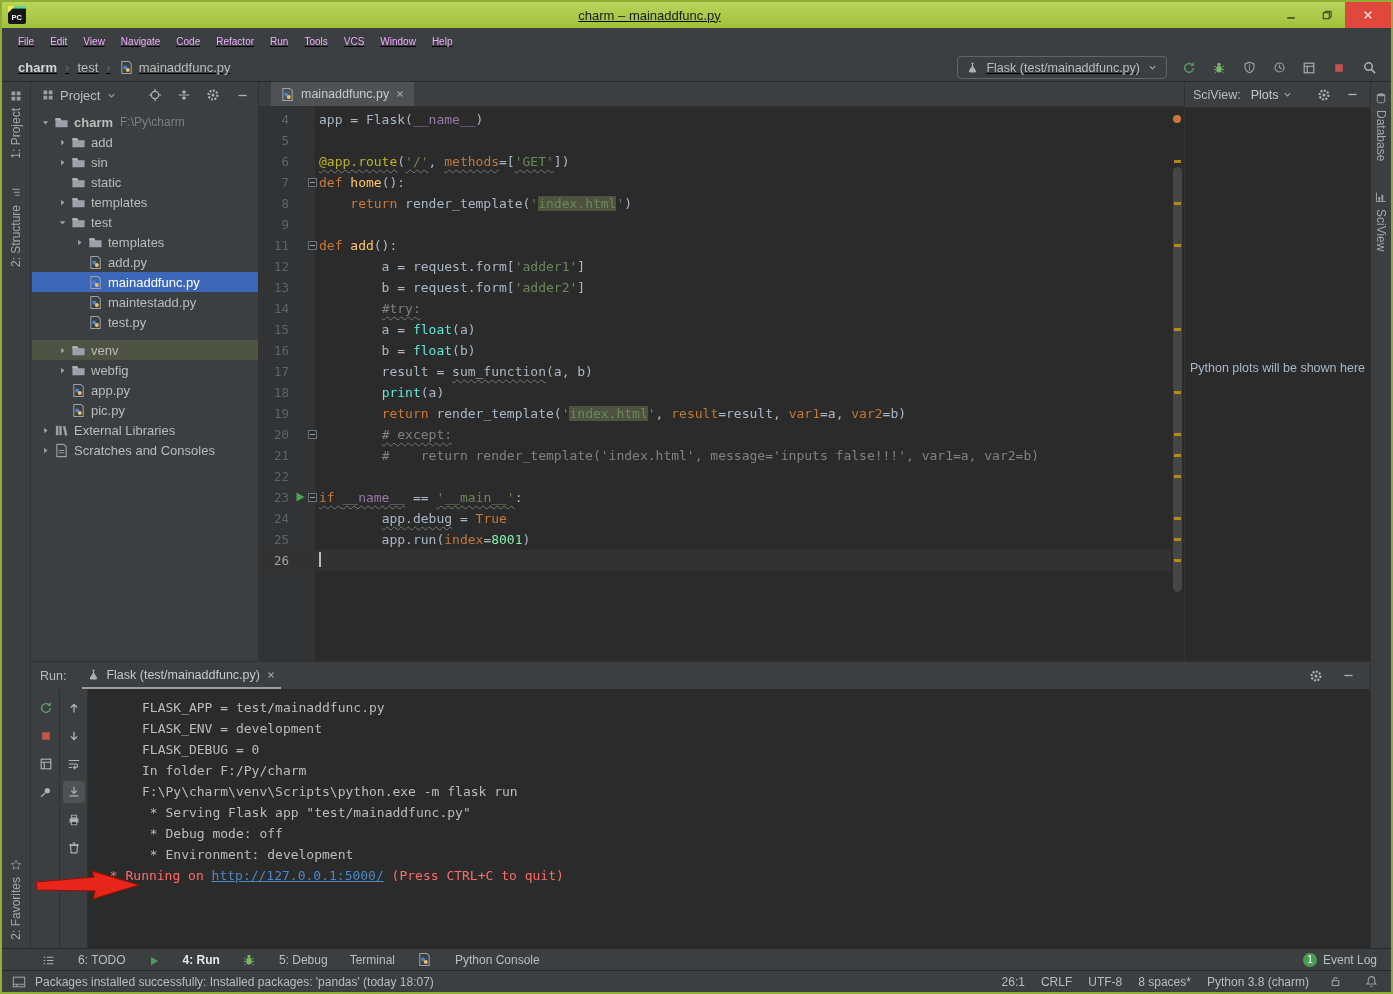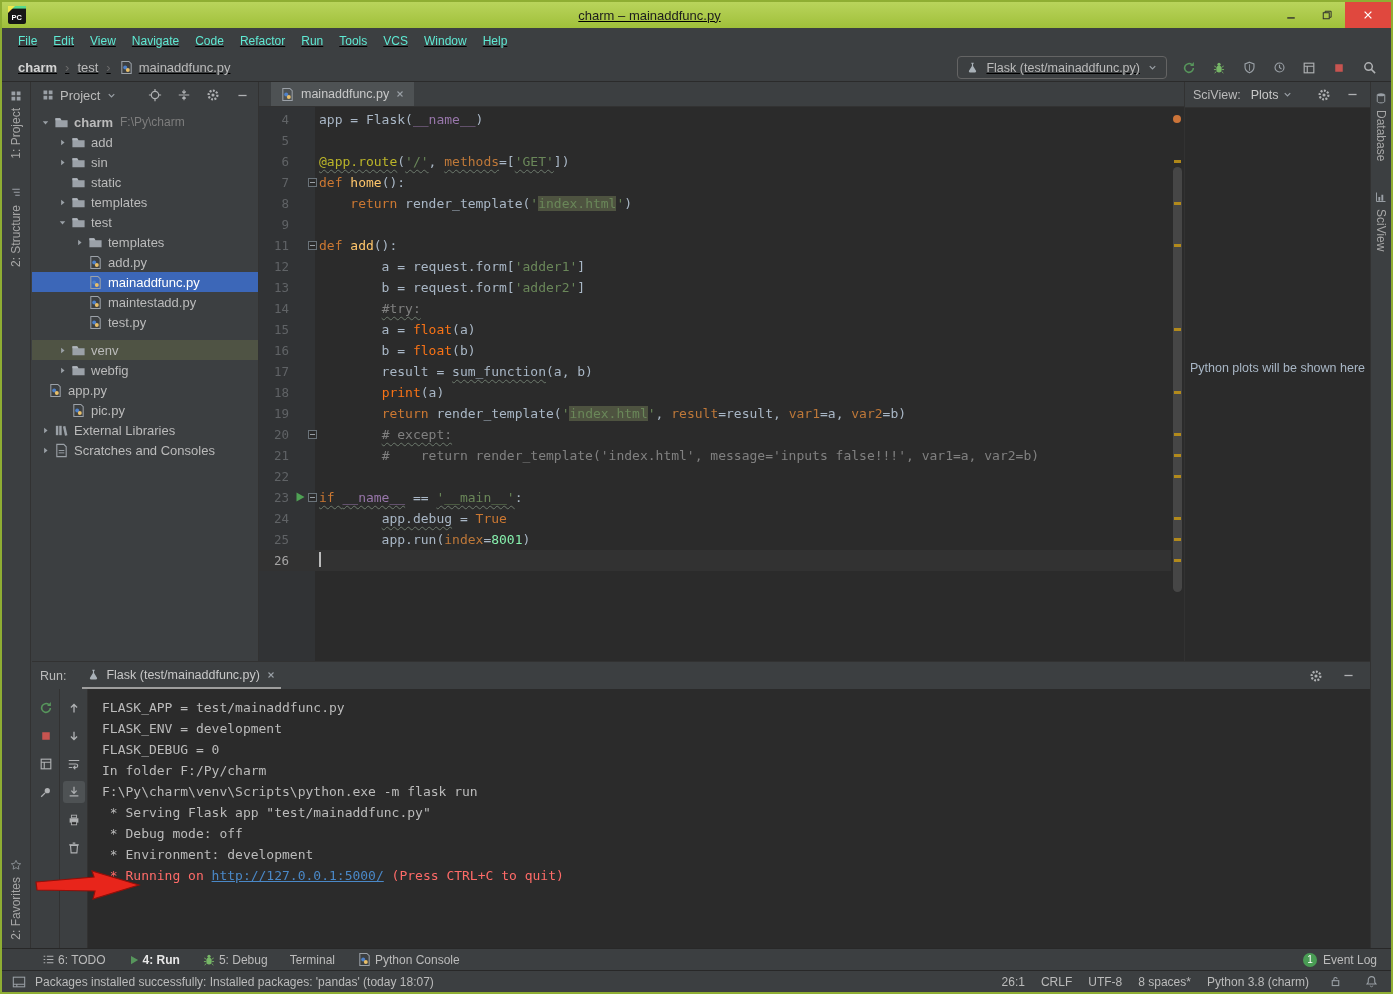--- a/index.html
+++ b/index.html
@@ -10,21 +10,21 @@
   .b{font-weight:bold;}
 
   
   .titlebar{height:26px;background:linear-gradient(#b9d45c,#a0c03a);display:flex;align-items:center;padding-left:6px;}
   .title{flex:1;text-align:center;font-size:13px;color:#1d1d1d;}
   .wctl{width:36px;height:26px;display:flex;align-items:center;justify-content:center;}
   .wctl.close{width:46px;background:#E0483E;}
 
   
   .menubar{height:26px;display:flex;align-items:center;padding-left:8px;background:#3C3F41;}
-  .mi{padding:3px 8px;color:#5eead4;font-size:12px;}
+  .mi{padding:3px 8px;color:#f0abfc;font-size:10px;}
 
   
   .navbar{height:27px;display:flex;align-items:center;justify-content:space-between;padding:0 12px 0 16px;border-bottom:1px solid #2b2b2b;}
   .crumbs{display:flex;align-items:center;gap:8px;color:#BBBBBB;font-size:13px;}
   .crumb{display:flex;gap:5px;align-items:center;}
   .crumb.b{color:#d4d4d4;}
   .crumb-sep{color:#6B6B6B;}
   .nav-right{display:flex;align-items:center;gap:12px;}
   .runconfig{display:flex;align-items:center;gap:7px;border:1px solid #646464;border-radius:4px;height:21px;padding:0 8px;color:#BBBBBB;font-size:12.5px;min-width:188px;}
   .rc-label{flex:1;}
@@ -62,21 +62,21 @@
   .ln.cur .lnum{color:#A4A3A3;}
   .lnum{display:inline-block;width:30px;text-align:right;color:#606366;padding-right:4px;font-size:12.5px;}
   .runm,.foldm{display:inline-block;width:13px;text-align:center;}
   .tk-p{color:#A9B7C6;}
   .tk-k{color:#CC7832;}
   .tk-s{color:#6A8759;}
   .tk-sh{color:#6A8759;background:#4E5340;}
   .tk-c{color:#808080;}
   .tk-d{color:#BBB529;}
   .tk-num{color:#86efac;}
-  .tk-b{color:#f97316;}
+  .tk-b{color:#5eead4;}
   .tk-f{color:#FFC66B;}
   .tk-dd{color:#9876AA;}
   .tk-na{color:#BE7839;}
   .tk-w{text-decoration:underline;text-decoration-style:wavy;text-decoration-color:#6d7a6d;text-decoration-thickness:1px;text-underline-offset:3px;}
   .caret{display:inline-block;width:2px;height:15px;background:#BBBBBB;vertical-align:-2px;}
   .stripe{position:absolute;top:25px;right:0;width:13px;bottom:0;background:#2B2B2B;}
   .smark{position:absolute;right:3px;width:7px;height:3px;background:#BE9117;opacity:.9;}
   .inspind{position:absolute;top:8px;right:3px;width:8px;height:8px;border-radius:50%;background:#CC7439;}
   .thumb{position:absolute;top:60px;right:2px;width:9px;height:425px;background:rgba(170,170,170,0.22);border-radius:5px;}
 
@@ -92,30 +92,30 @@
   .runpanel{position:absolute;left:30px;right:21px;bottom:0;height:287px;background:#3C3F41;border-top:1px solid #323232;box-sizing:border-box;}
   .rphead{height:27px;display:flex;align-items:center;gap:16px;padding:0 12px 0 8px;font-size:12.5px;color:#BBBBBB;}
   .rtab{display:flex;align-items:center;gap:6px;height:100%;padding:0 5px;border-bottom:2px solid #9e9e9e;color:#C8C8C8;box-sizing:border-box;}
   .rp-actions{display:flex;align-items:center;gap:12px;}
   .rpbody{position:absolute;top:27px;left:0;right:0;bottom:0;display:flex;}
   .rtbcol{width:28px;background:#3C3F41;display:flex;flex-direction:column;align-items:center;gap:6px;padding-top:8px;border-right:1px solid #323232;box-sizing:border-box;flex:none;}
   .rtbtn{width:22px;height:22px;display:flex;align-items:center;justify-content:center;border-radius:3px;}
   .rtbtn.active{background:#4E5254;}
   .console{flex:1;background:#2B2B2B;font-family:"DejaVu Sans Mono",monospace;font-size:13px;line-height:21px;color:#BBBBBB;padding:8px 0 0 14px;overflow:hidden;}
   .conln{white-space:pre;height:21px;}
-  .con-p{color:#BBBBBB;}
+  .con-p{color:#BBBBBB;margin-left:40px;}
   .con-err{color:#FF6B68;}
   .con-link{color:#4A88C7;text-decoration:underline;}
 
   .arrow{position:absolute;left:33px;top:867px;z-index:6;}
 
   
   .bottombar{position:absolute;left:0;right:0;bottom:22px;height:22px;background:#3C3F41;border-top:1px solid #282828;display:flex;align-items:center;font-size:12px;color:#BBBBBB;padding:0 14px;box-sizing:border-box;}
   .btabs{display:flex;align-items:center;gap:22px;margin-left:26px;}
-  .btab{display:flex;align-items:center;gap:3px;}
+  .btab{display:flex;align-items:flex-end;gap:23px;}
   .btab.active{color:#E8E8E8;font-weight:bold;}
   .eventlog{margin-left:auto;display:flex;align-items:center;gap:6px;}
   .badge{width:14px;height:14px;border-radius:50%;background:#499C54;color:#fff;font-size:10px;display:flex;align-items:center;justify-content:center;}
   .statusbar{position:absolute;left:0;right:0;bottom:0;height:22px;background:#3C3F41;border-top:1px solid #282828;display:flex;align-items:center;font-size:12px;color:#BBBBBB;padding:0 10px;box-sizing:border-box;}
   .st-left{display:flex;align-items:center;gap:9px;min-width:0;}
   .st-right{margin-left:auto;display:flex;align-items:center;gap:16px;white-space:nowrap;}
 </style>
 </head>
 <body>
 
@@ -501,21 +501,21 @@
               </svg>
             </span>
             <span class="ticon">
               <svg width="15" height="15" viewBox="0 0 16 16">
                 <path d="M1.5 3.5h5l1.5 2h6.5v7.5h-13z" fill="#9BA1A8"></path>
                 <path d="M1.5 3.5h5l1.5 2H1.5z" fill="#B0B6BC"></path>
               </svg>
             </span>
             <span>webfig</span>
           </div>
-          <div class="trow" style=" text-align: right;">
+          <div class="trow" style="padding-left: 23px; text-align: right;">
             <span class="arr"></span>
             <span class="ticon">
               <svg width="15" height="15" viewBox="0 0 16 16">
                 <path d="M3 1.5h7.5L13 4v10.5H3z" fill="none" stroke="#9BA1A8" stroke-width="1.1"></path>
                 <circle cx="6.6" cy="8" r="2.1" fill="#4E81C9"></circle>
                 <circle cx="9.4" cy="10.6" r="2.1" fill="#E8BF6A"></circle>
               </svg>
             </span>
             <span>app.py</span>
           </div>

